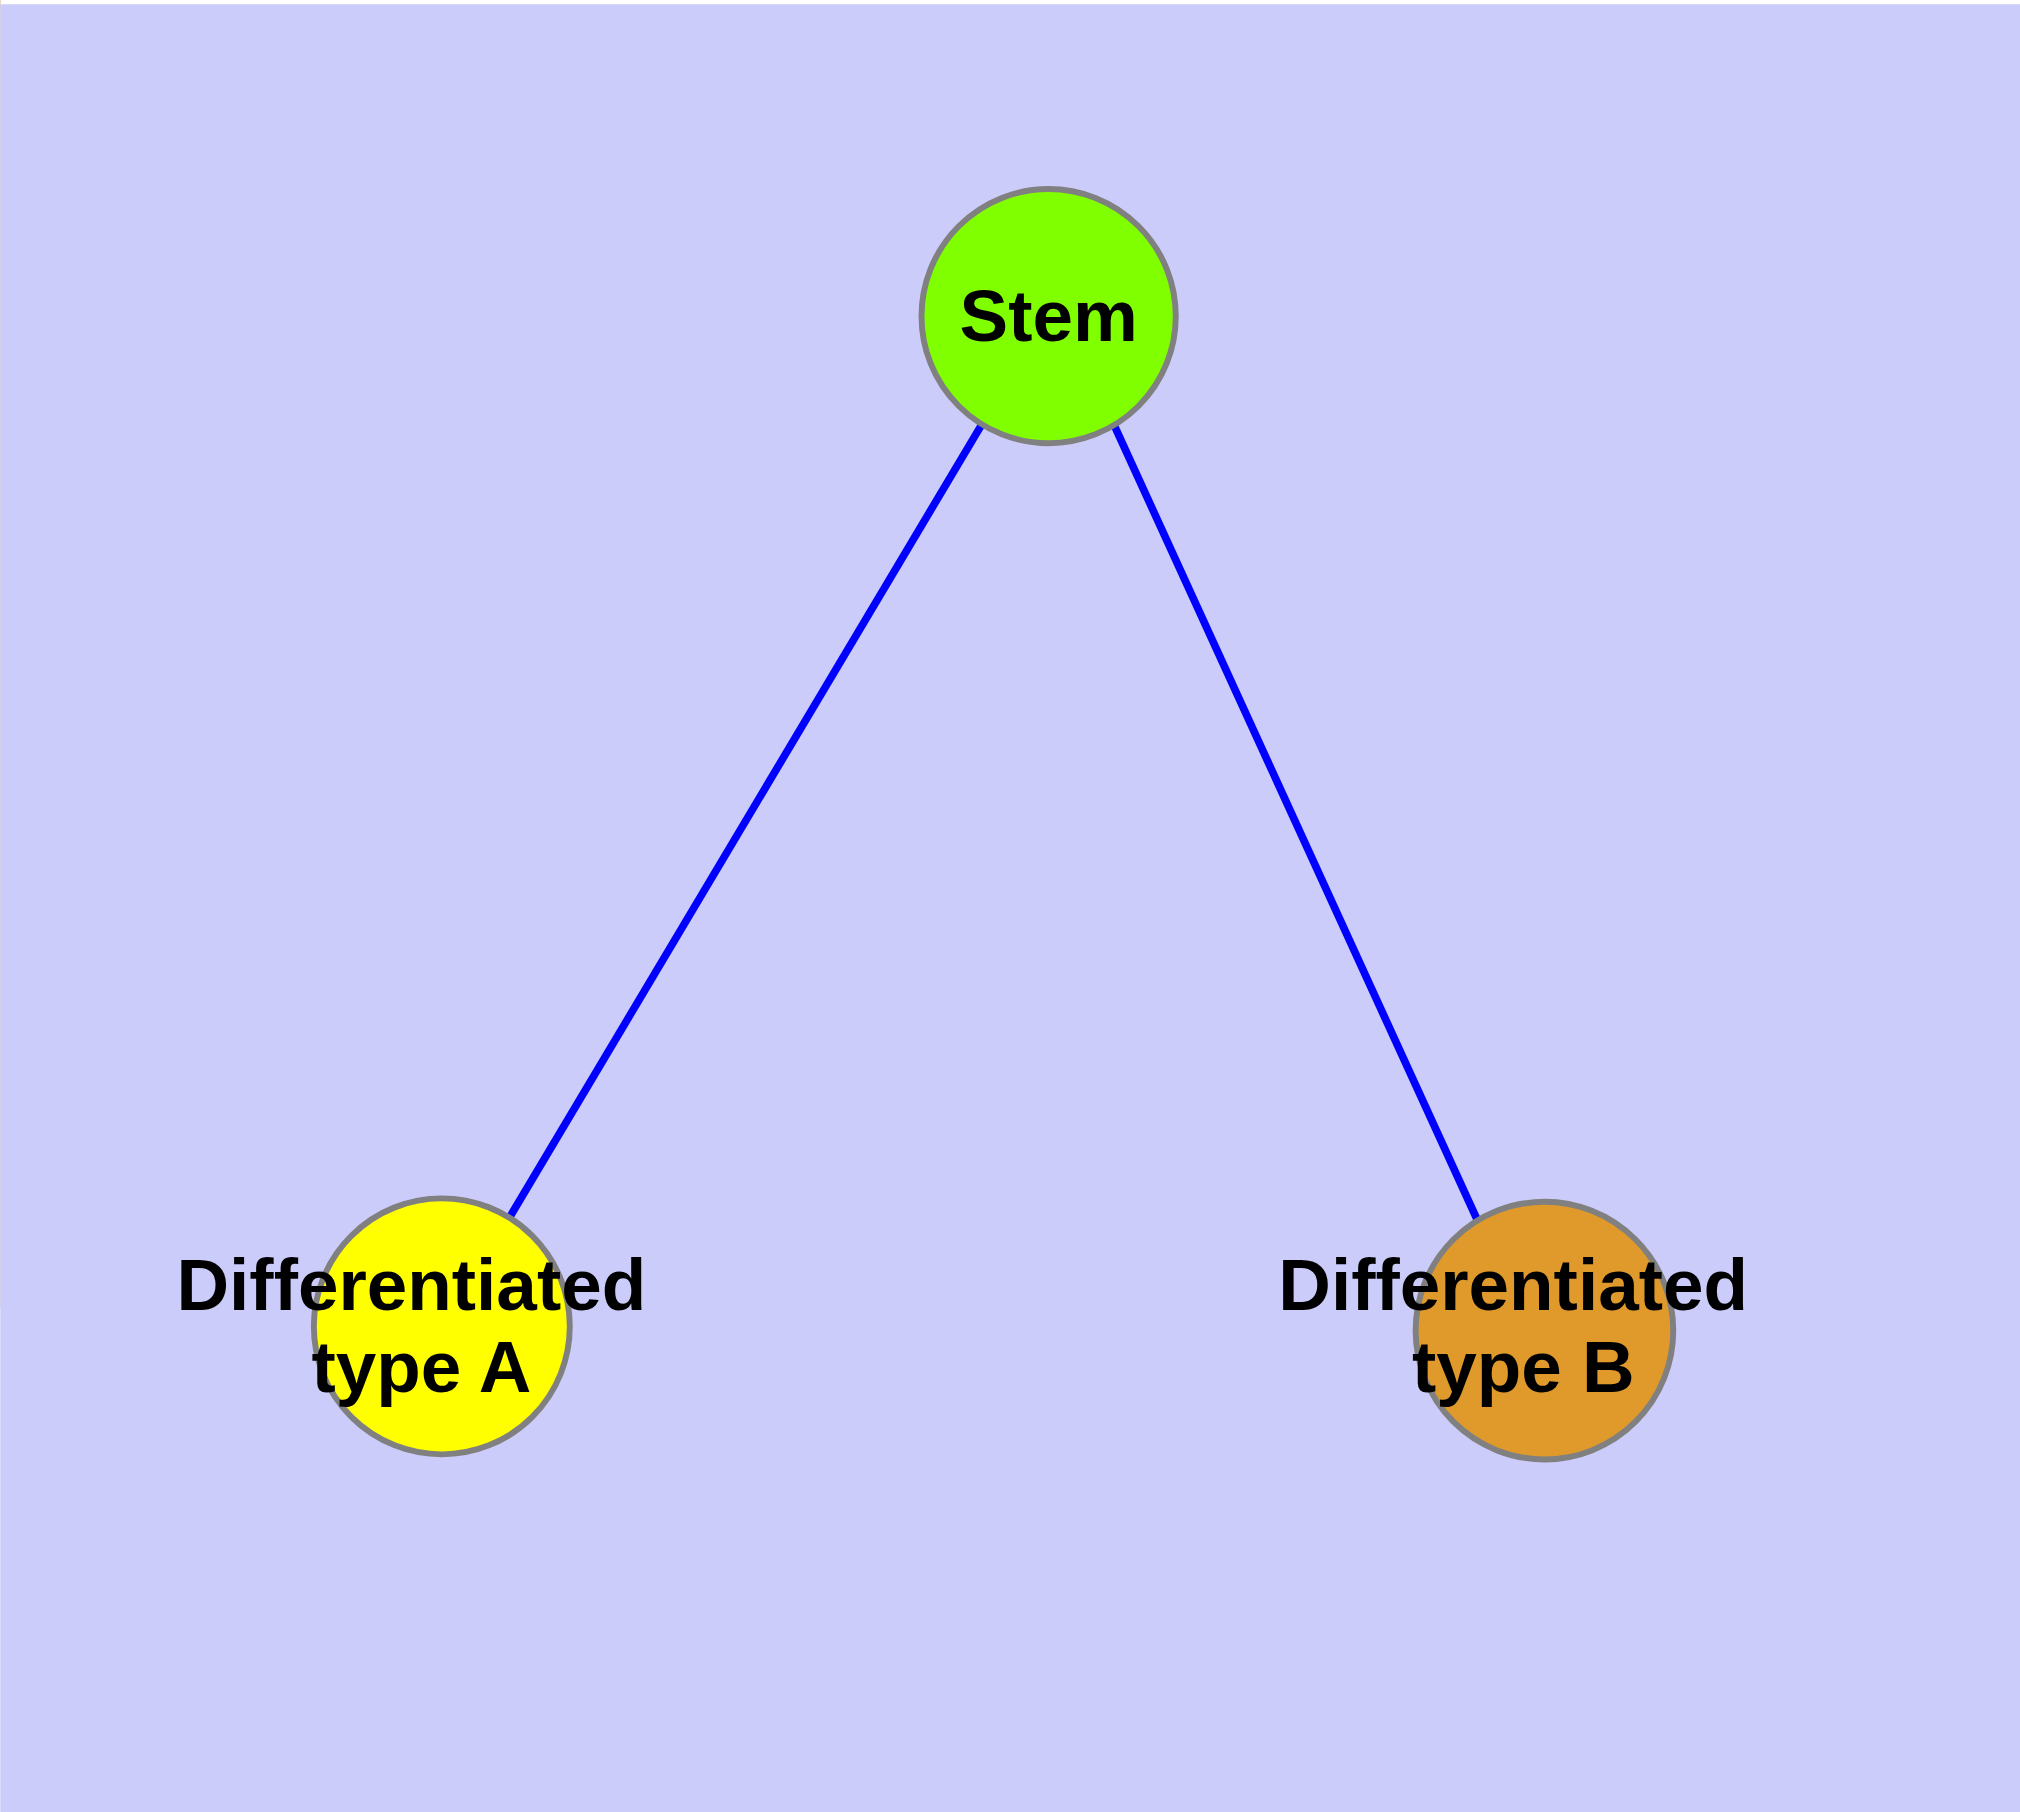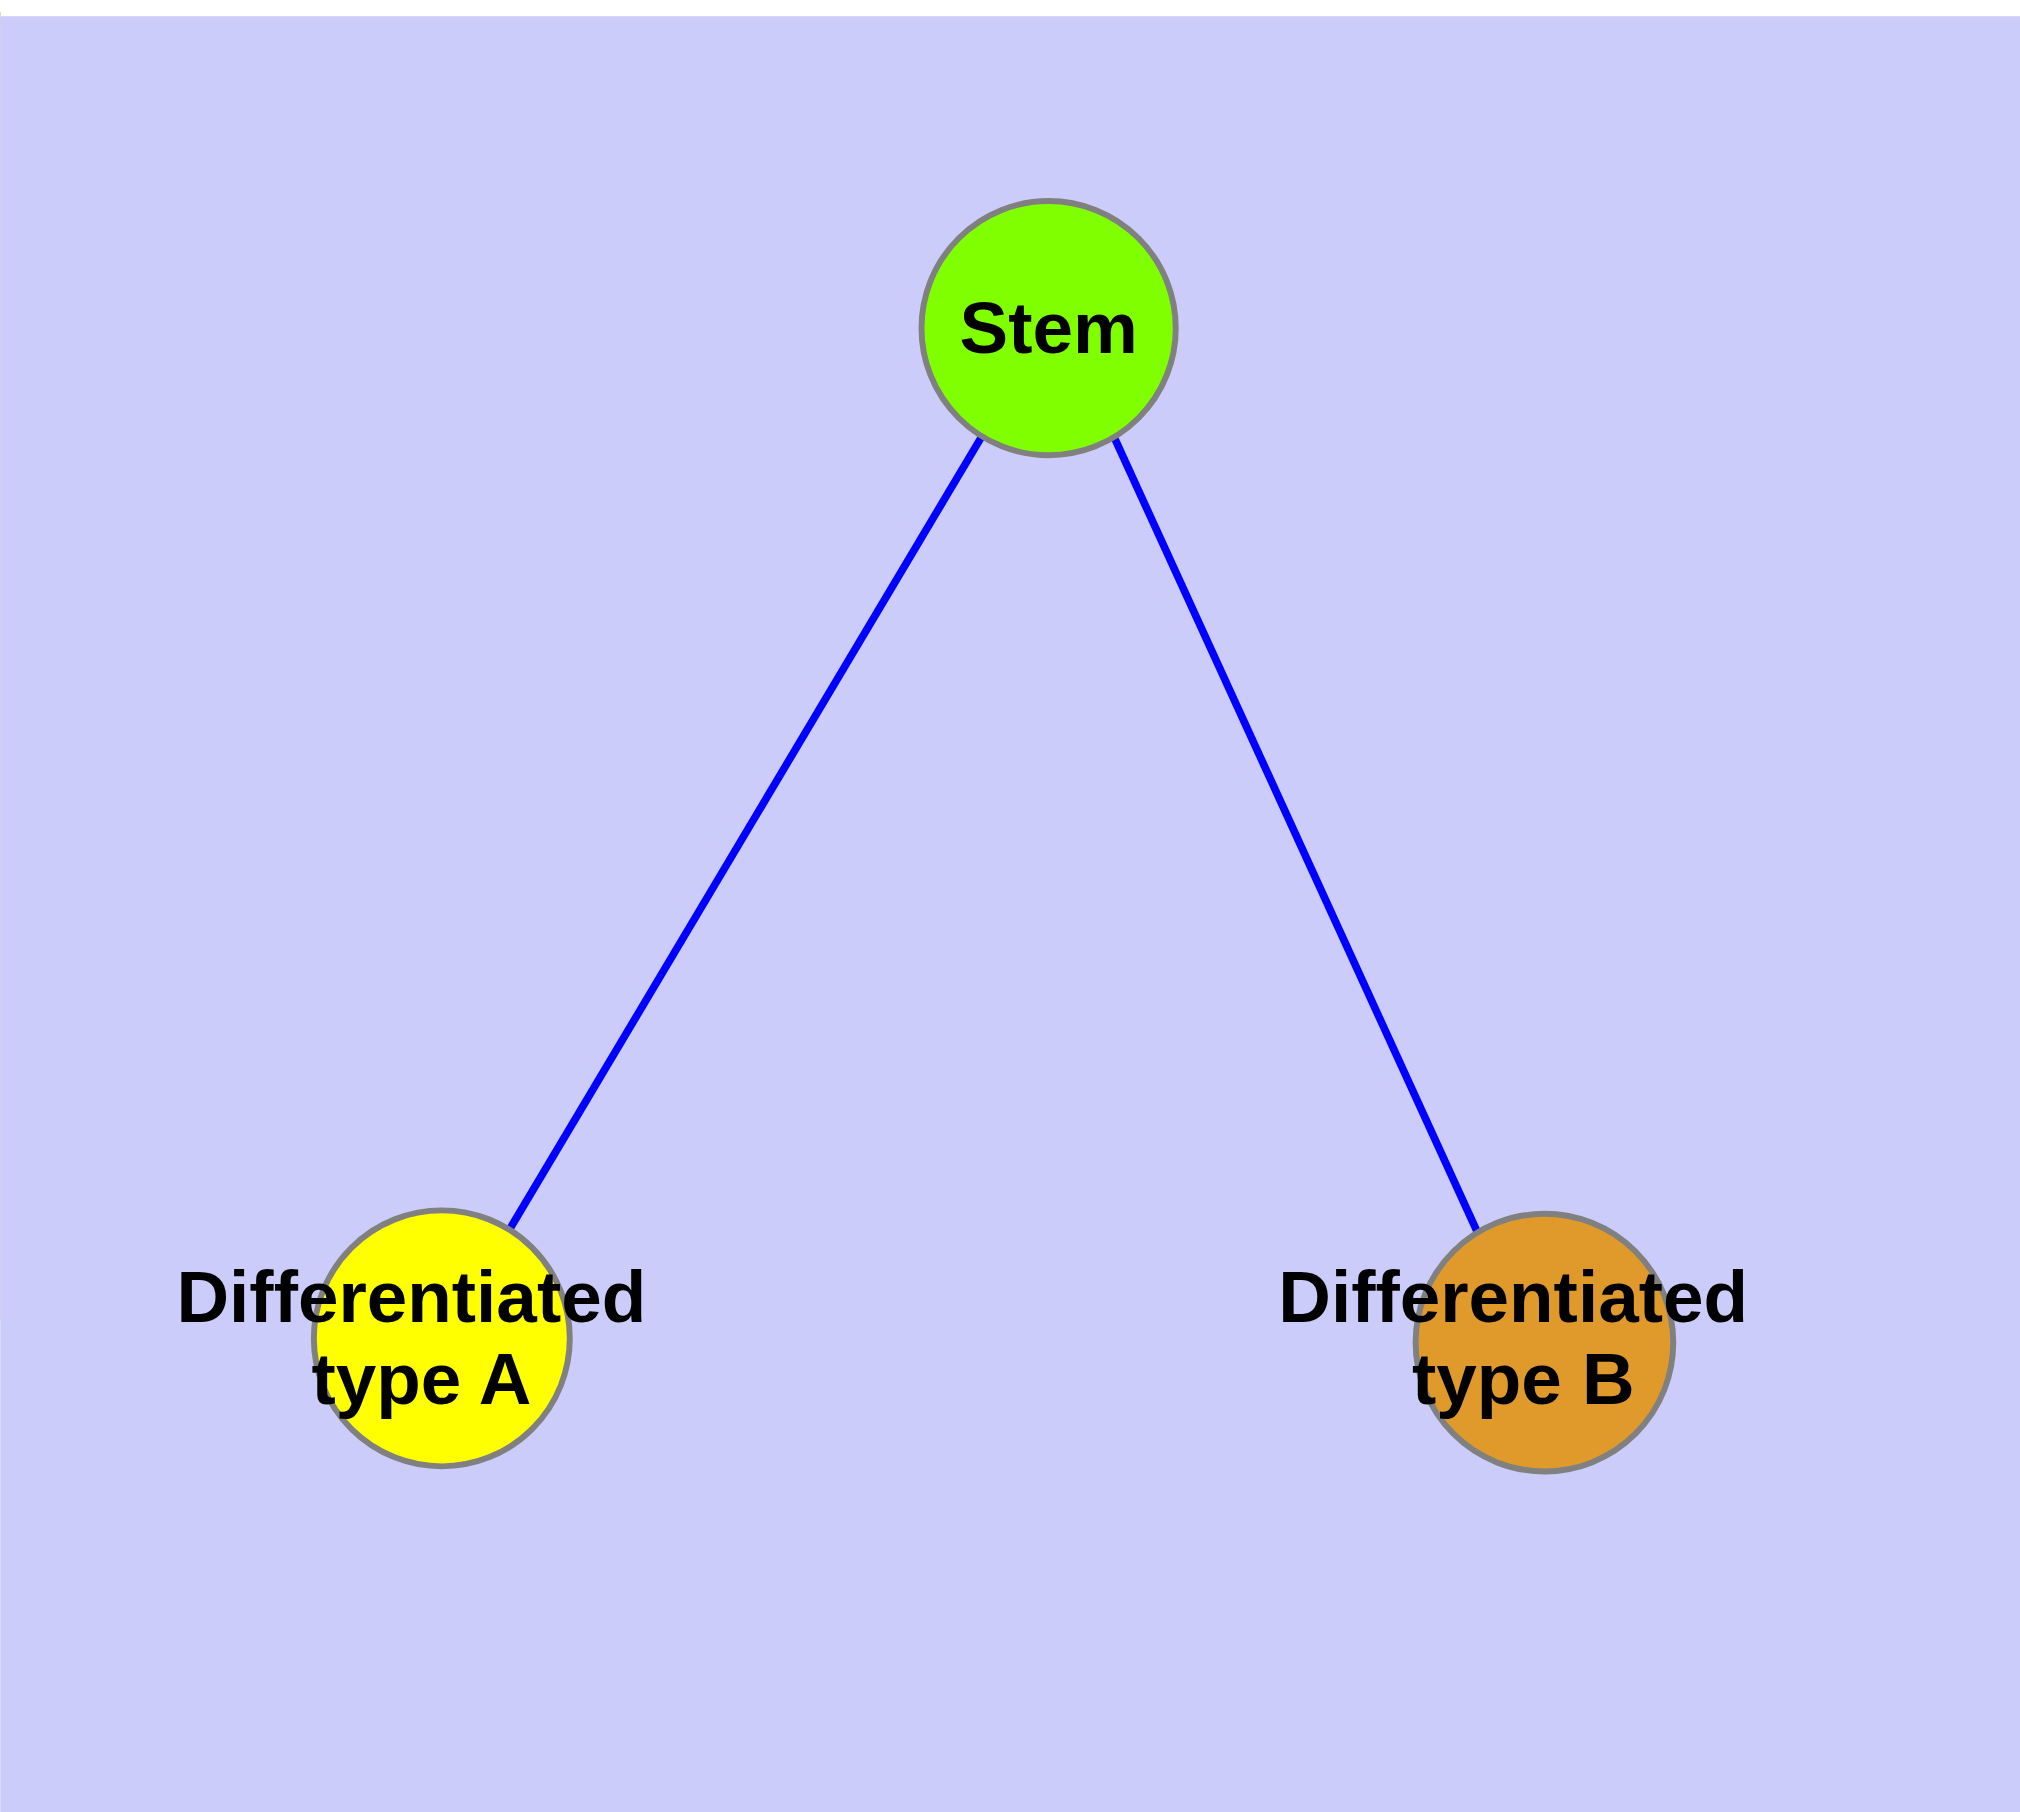--- a/index.html
+++ b/index.html
@@ -12,21 +12,20 @@
     width: 2021px;
     height: 1812px;
     overflow: hidden;
     font-family: "Liberation Sans", "DejaVu Sans", sans-serif;
   }
   #canvas {
     position: relative;
     width: 2021px;
     height: 1308px;
     background: #a16207;
-    margin-top: 12px;
   }
   #graph-svg {
     position: absolute;
     left: 0;
     top: 0;
     width: 2021px;
     height: 1812px;
     display: block;
   }
   .node-label {

